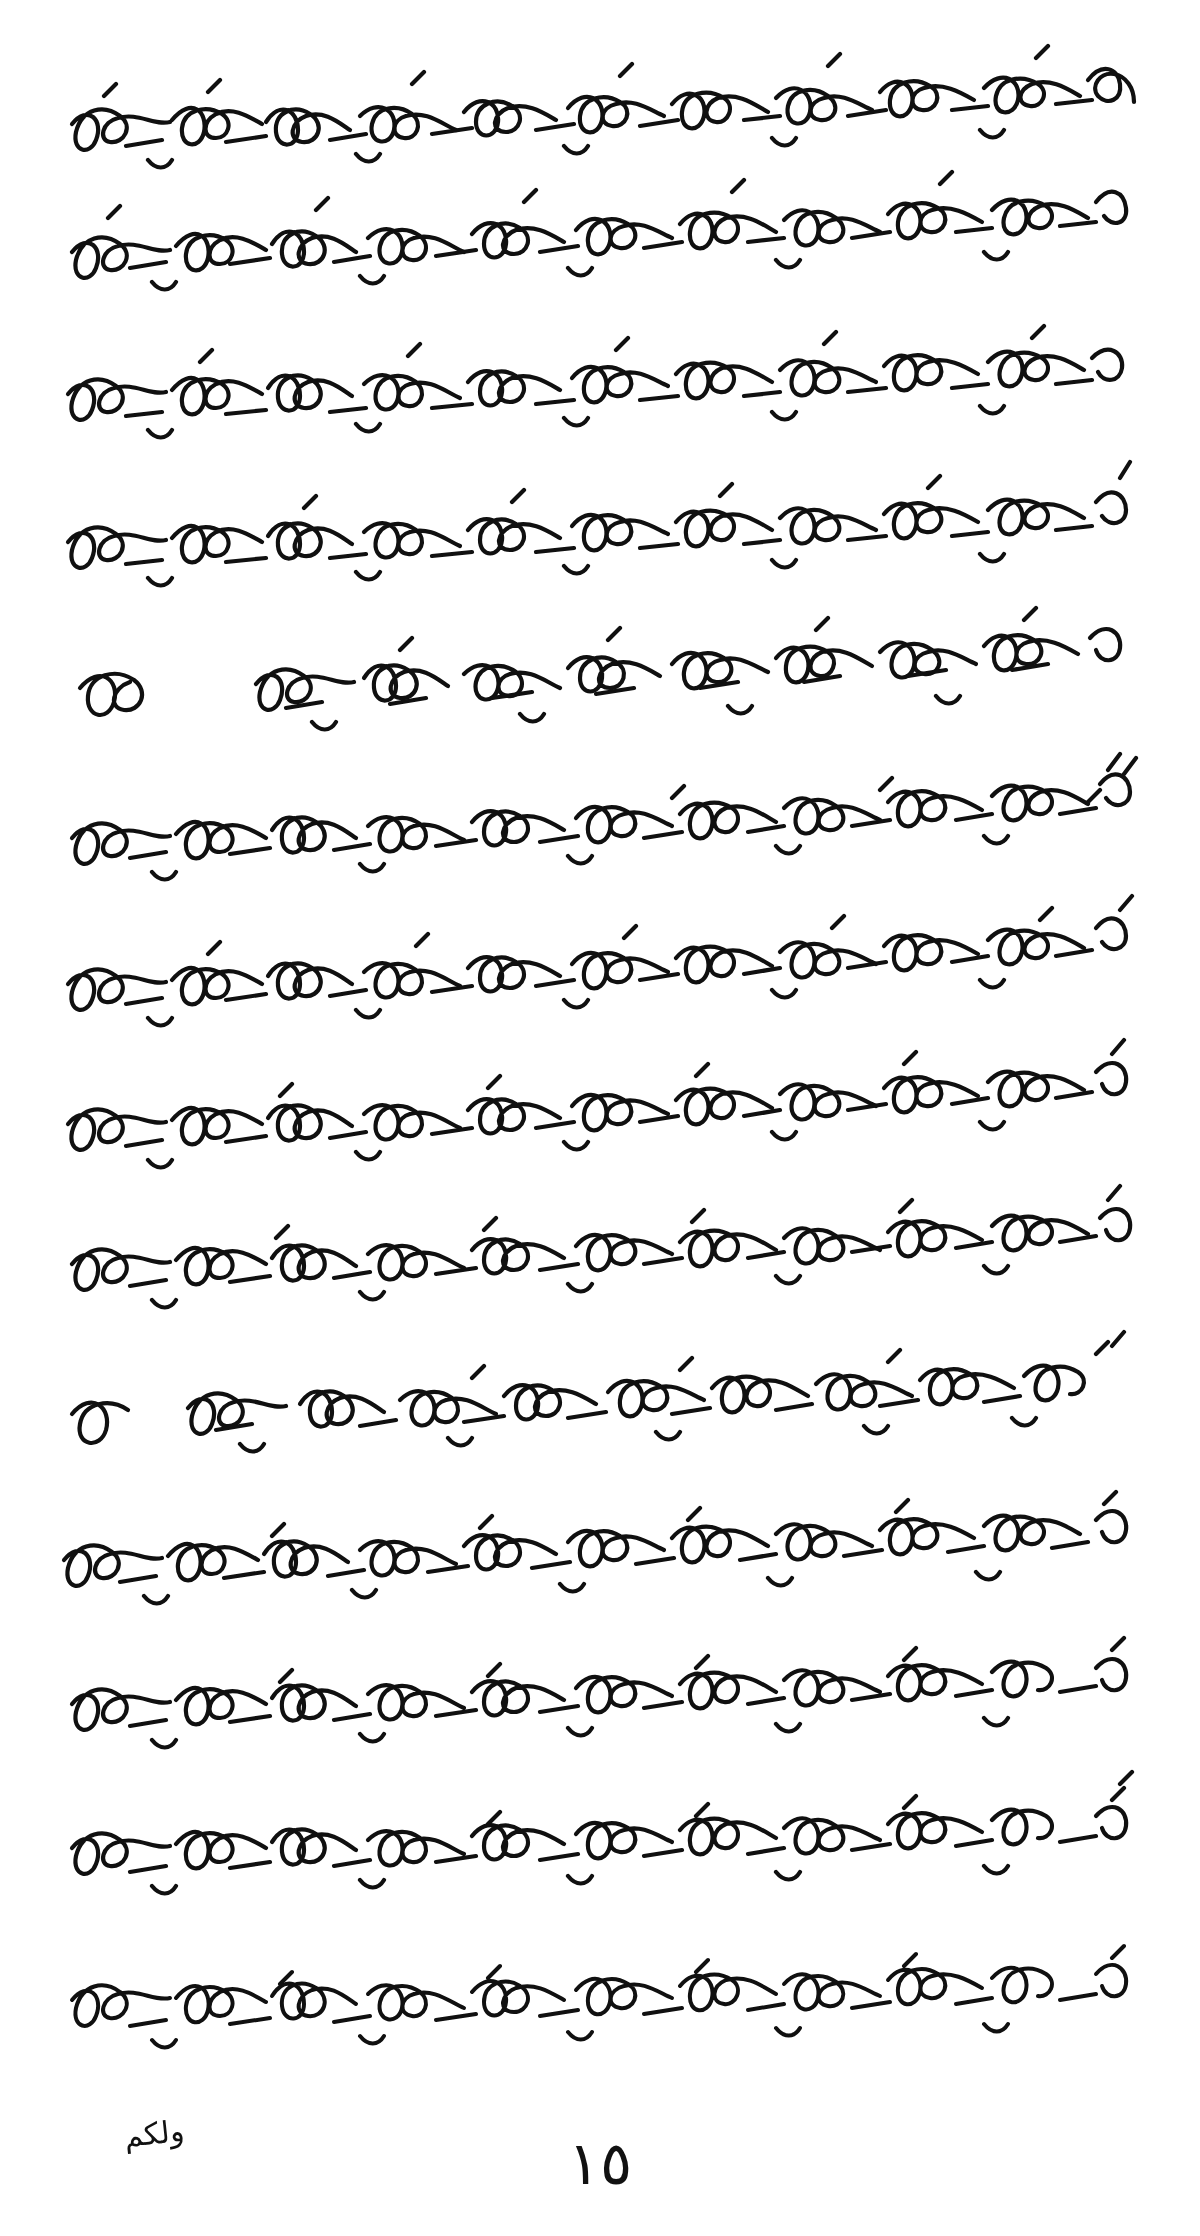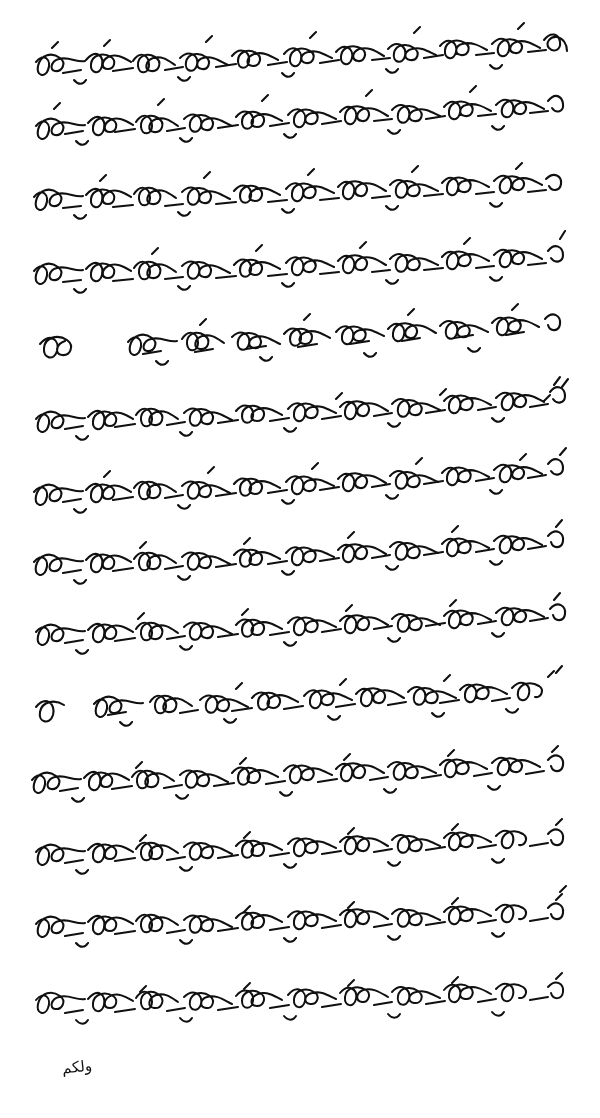--- a/index.html
+++ b/index.html
@@ -293,20 +293,21 @@
         <path d="M548 49 c8,-9 16,-3 15,5 c-1,8 -10,8 -12,1"></path>
         <path d="M65 75 l18,-3 M115 74 l20,-3 M167 73 l18,-3 M218 72 l20,-3 M270 70 l19,-3 M322 69 l19,-3 M374 67 l18,-3 M426 66 l19,-3 M478 64 l18,-3 M530 62 l18,-3"></path>
         <path d="M556 41 l6,-6 M452 45 l6,-6 M348 48 l6,-6 M244 51 l6,-6 M140 54 l6,-6"></path>
         <path d="M76 82 c4,5 9,5 12,0 M180 80 c4,5 9,5 12,0 M284 78 c4,5 9,5 12,0 M388 76 c4,5 9,5 12,0 M492 74 c4,5 9,5 12,0"></path>
       </g>
 
     </g>
   </svg>
 
   <div class="catchword">ولكم</div>
+  <div class="page-number">١٥</div>
 
   <span class="line-label">ولا كالمسأله كذلك كعب ملك من معرى القاضيه لغه من لذلك المقام ما نقل سعيد مرسله</span>
   <span class="line-label">ولا في من شبه وعنه لمنكر نقصان جهد شبه وقد قضاء الموت ولا الكثير واقع وقد عرفنا الكسر ولزم</span>
   <span class="line-label">وقد رتبته وان لم يكن ذلك الا اللفظ فقد وجب كمن دل على مانع السبب وقطعه لفاعله ايضا ولكنه و من كان</span>
   <span class="line-label">لكن في من برىء من محكمة في حسن مستركا بقول ولكن نقول من نادي كالباب قريبه اول من ميراث الابن كان كالمقار</span>
   <span class="line-label">قرنته    قد شكل المبدأ ازنه بعد بكم كان سرد اخراج وذلك لله المهيمن بالحكم والمرد وهب واحد وكل</span>
   <span class="line-label">ابداهم بم شكل الاخ وحدوده وان حسبنا لمه ولذلك بمشكل لا ونحن ابرح لاخر يكن عينه فقط سالم ا ذا</span>
   <span class="line-label">نستوفي نفس نقصه بعد ما به نستوفي قدر جميع لمه مملوك سندوح ان يكون بحكم بالعلم ولا يقوم ما هو يرسم والذي تذكرنا الا النزل</span>
   <span class="line-label">الملموس باوجه من جهته بعد محكم ما فقط لنا من حسبه وقد وجمع هذا الملموس وذلك كان بالعقد ونسب كان سلمه عرف</span>
   <span class="line-label">دفع منه شاء كنه وازاله من اكبر بلاد كان من الرحمن من قبل فرح من محمد الطاهر من سيدنا البشير ورزقنا بعده وقد خطب من رأس</span>

